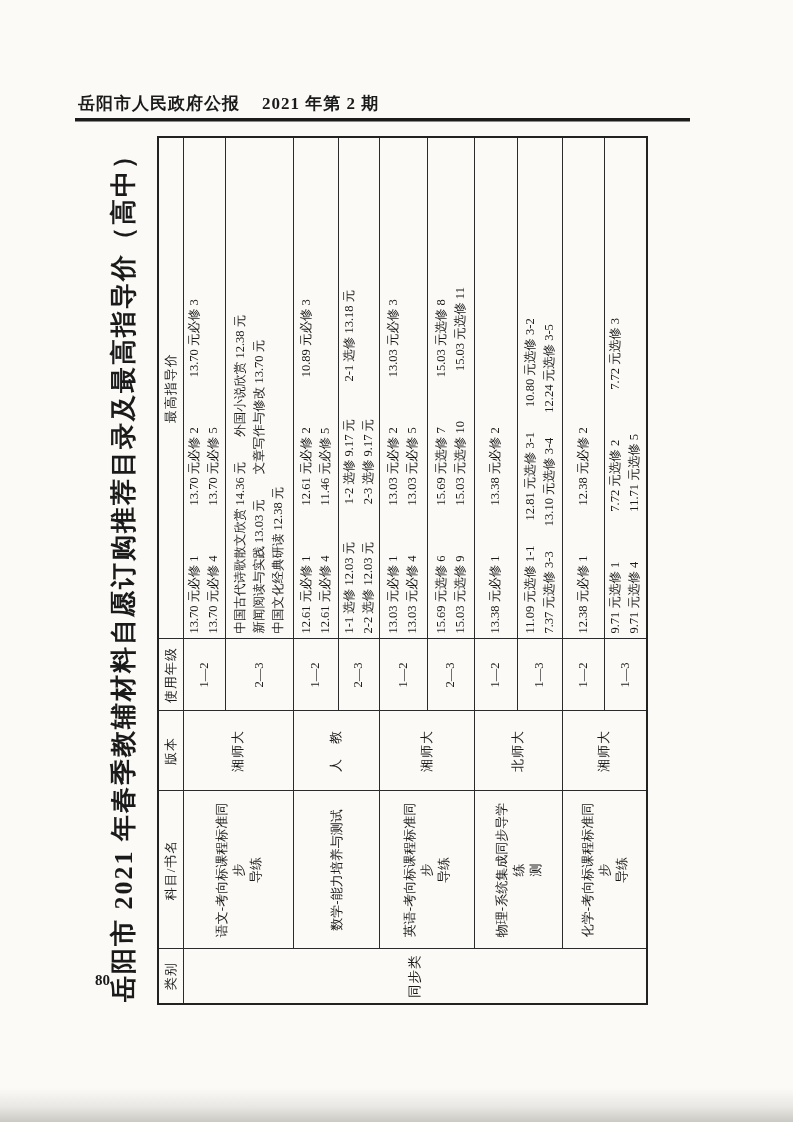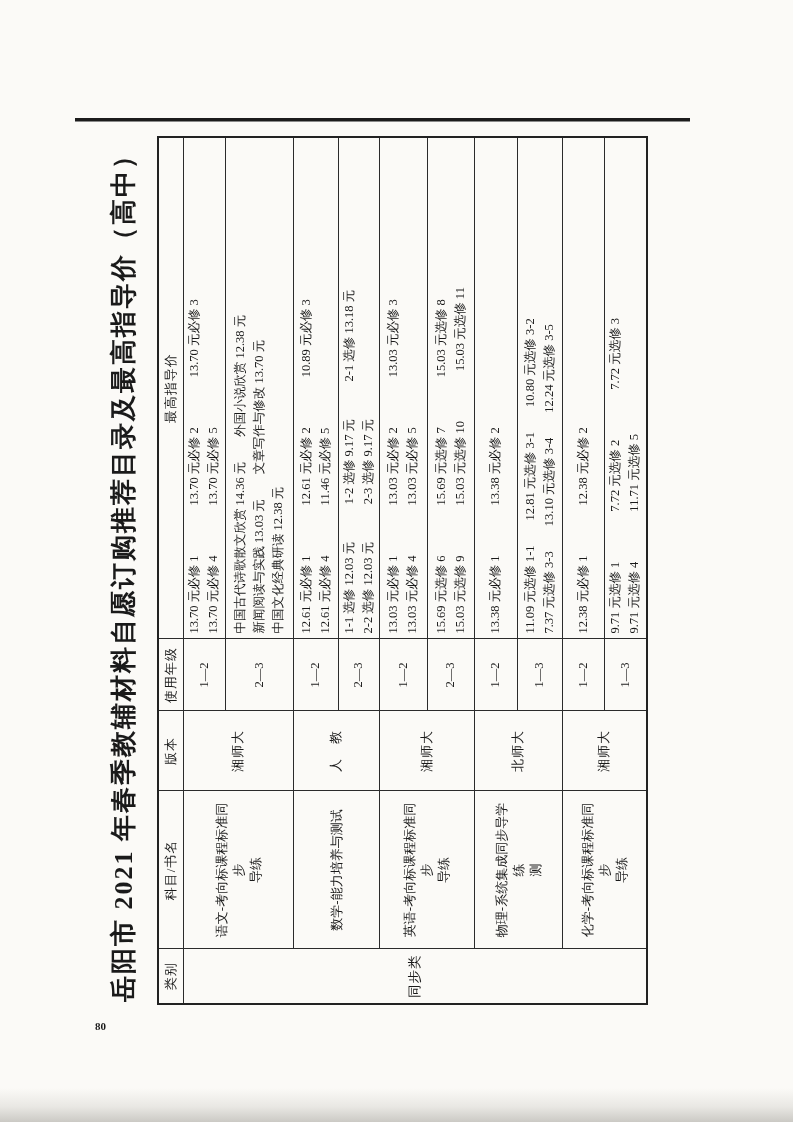--- a/index.html
+++ b/index.html
@@ -41,33 +41,36 @@
   }
   .price-table{border:2px solid #222;}
   th.hdr{font-size:13px;letter-spacing:1px;}
   td.c-cat{font-size:13.5px;letter-spacing:1px;}
   td.c-book{font-size:13px;line-height:17px;padding:0 6px;}
   td.c-ed{font-size:13px;letter-spacing:1px;}
   td.c-grade{font-size:12.5px;}
   td.c-price{text-align:left;padding:1px 5px;}
   td.c-price .pl{font-size:12.5px;line-height:19px;white-space:nowrap;}
   
-  .page-num{position:absolute;left:95px;top:1020px;font-size:11px;font-weight:bold;}
+  .page-num{position:absolute;left:95px;top:972px;font-size:15px;font-weight:bold;}
   
   .scan-smudge{
     position:absolute;left:0;bottom:0;width:100%;height:34px;
     background:linear-gradient(to bottom,rgba(150,147,138,0) 0%,rgba(150,147,138,0.18) 55%,rgba(125,122,114,0.38) 100%);
     pointer-events:none;
   }
 </style>
 </head>
 <body>
 
 <div class="page">
 
+  <div class="gz-header">
+    <span>岳阳市人民政府公报</span><span class="issue">2021 年第 2 期</span>
+  </div>
   <div class="gz-rule"></div>
 
   <div class="rot-outer">
     <div class="rot-inner">
 
       <div class="doc-title">岳阳市 2021 年春季教辅材料自愿订购推荐目录及最高指导价（高中）</div>
 
       <table class="price-table">
         <colgroup>
           <col style="width:55px">

